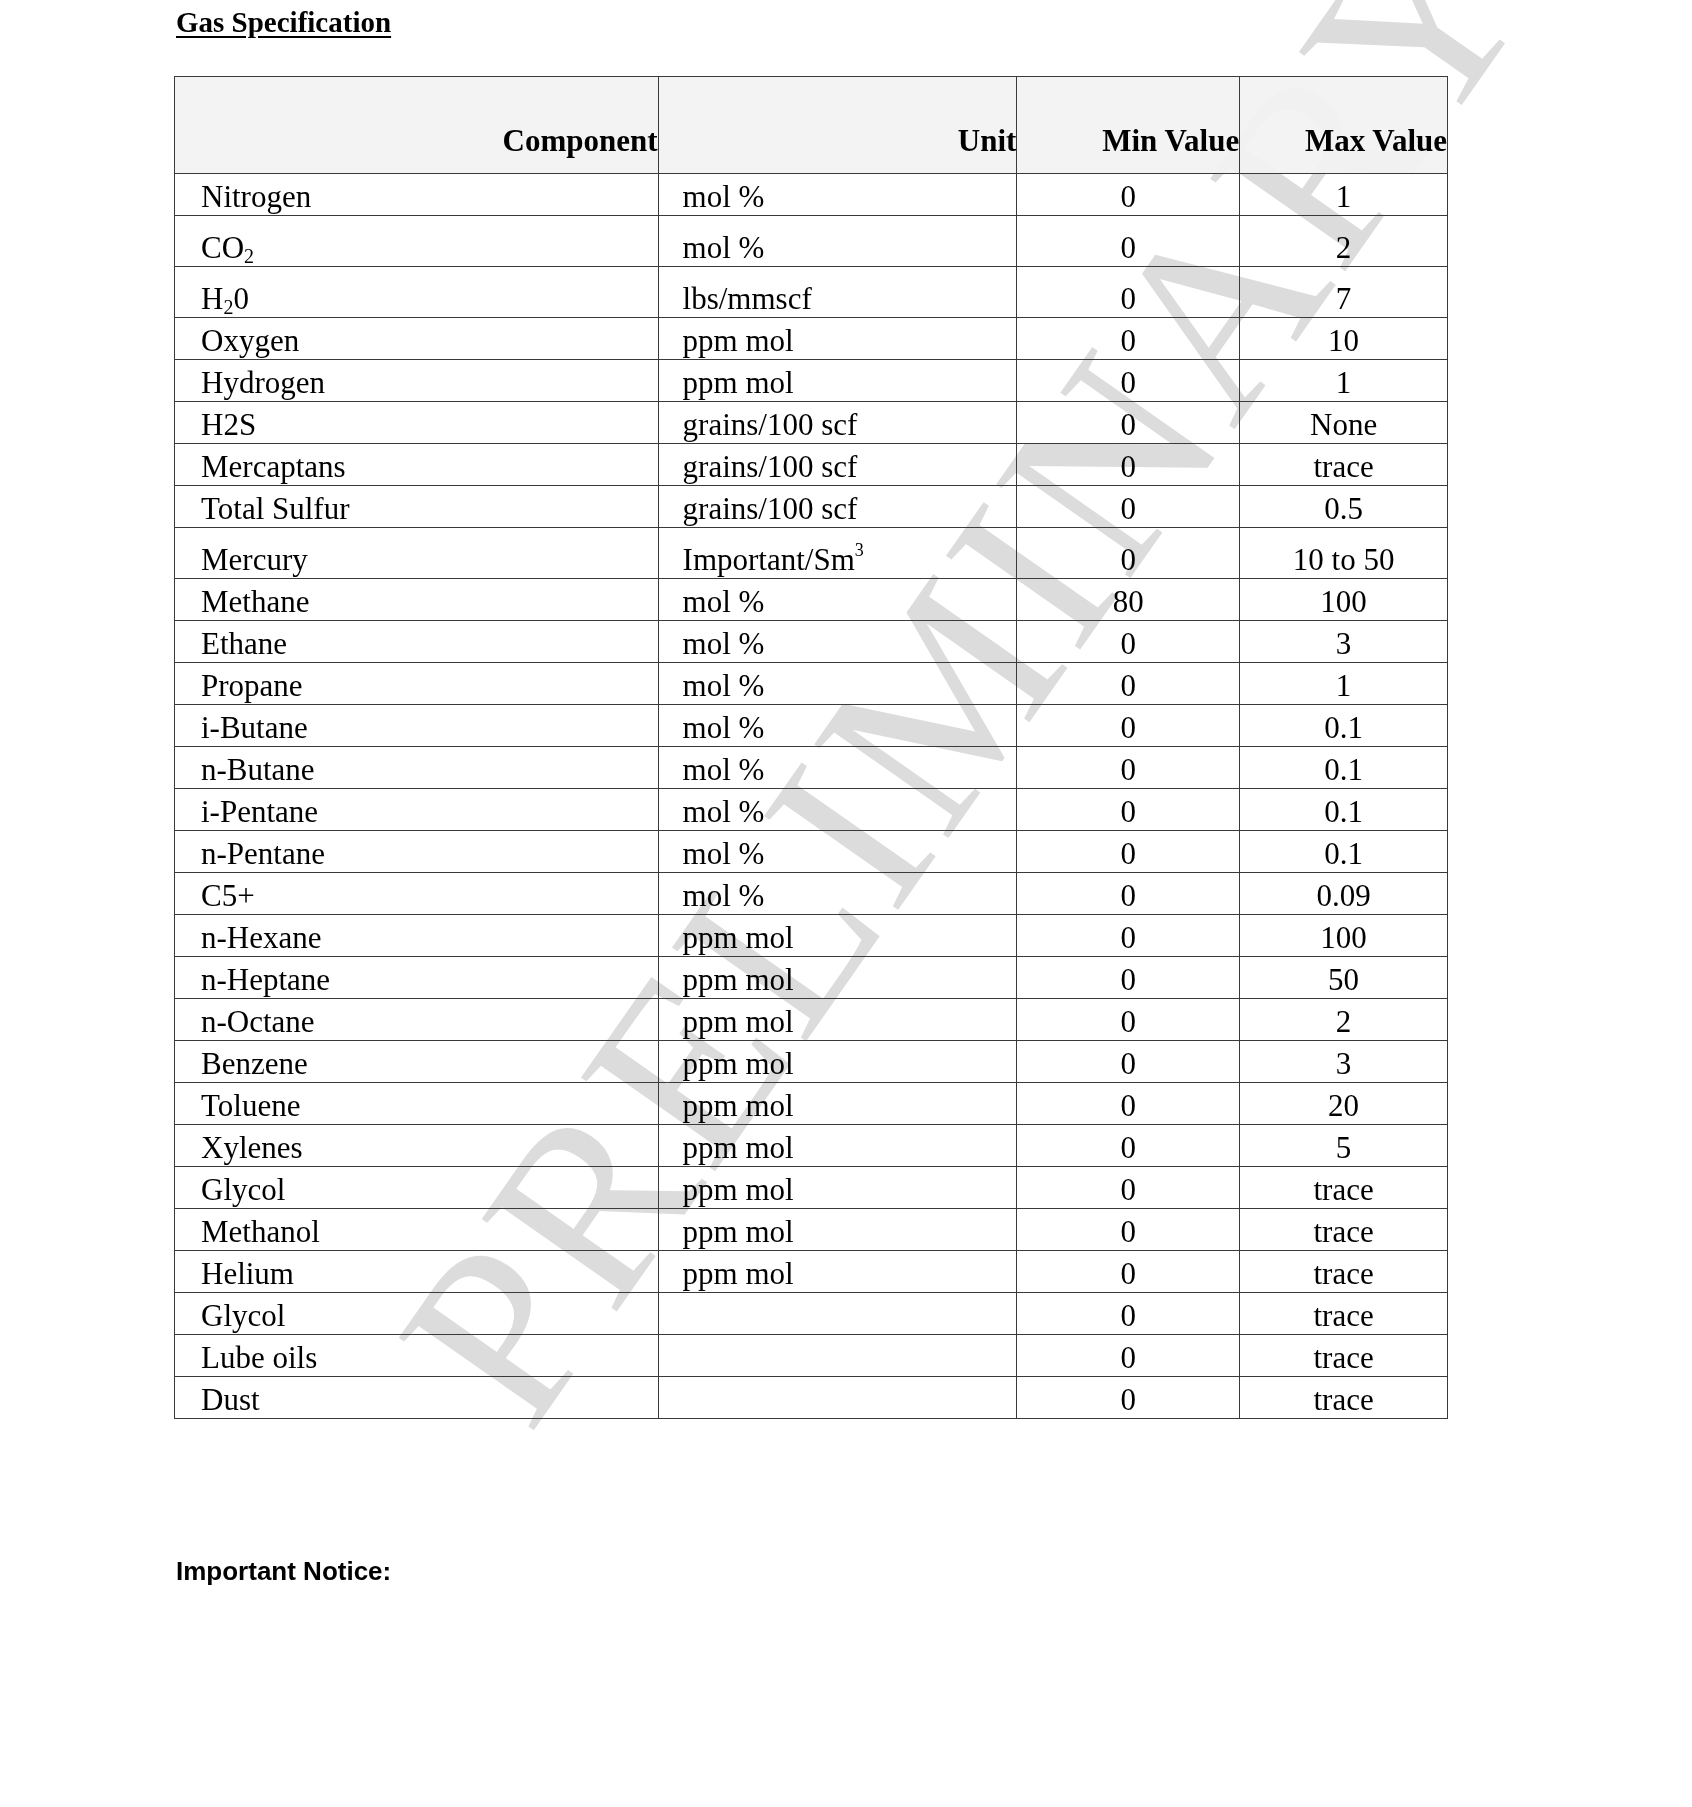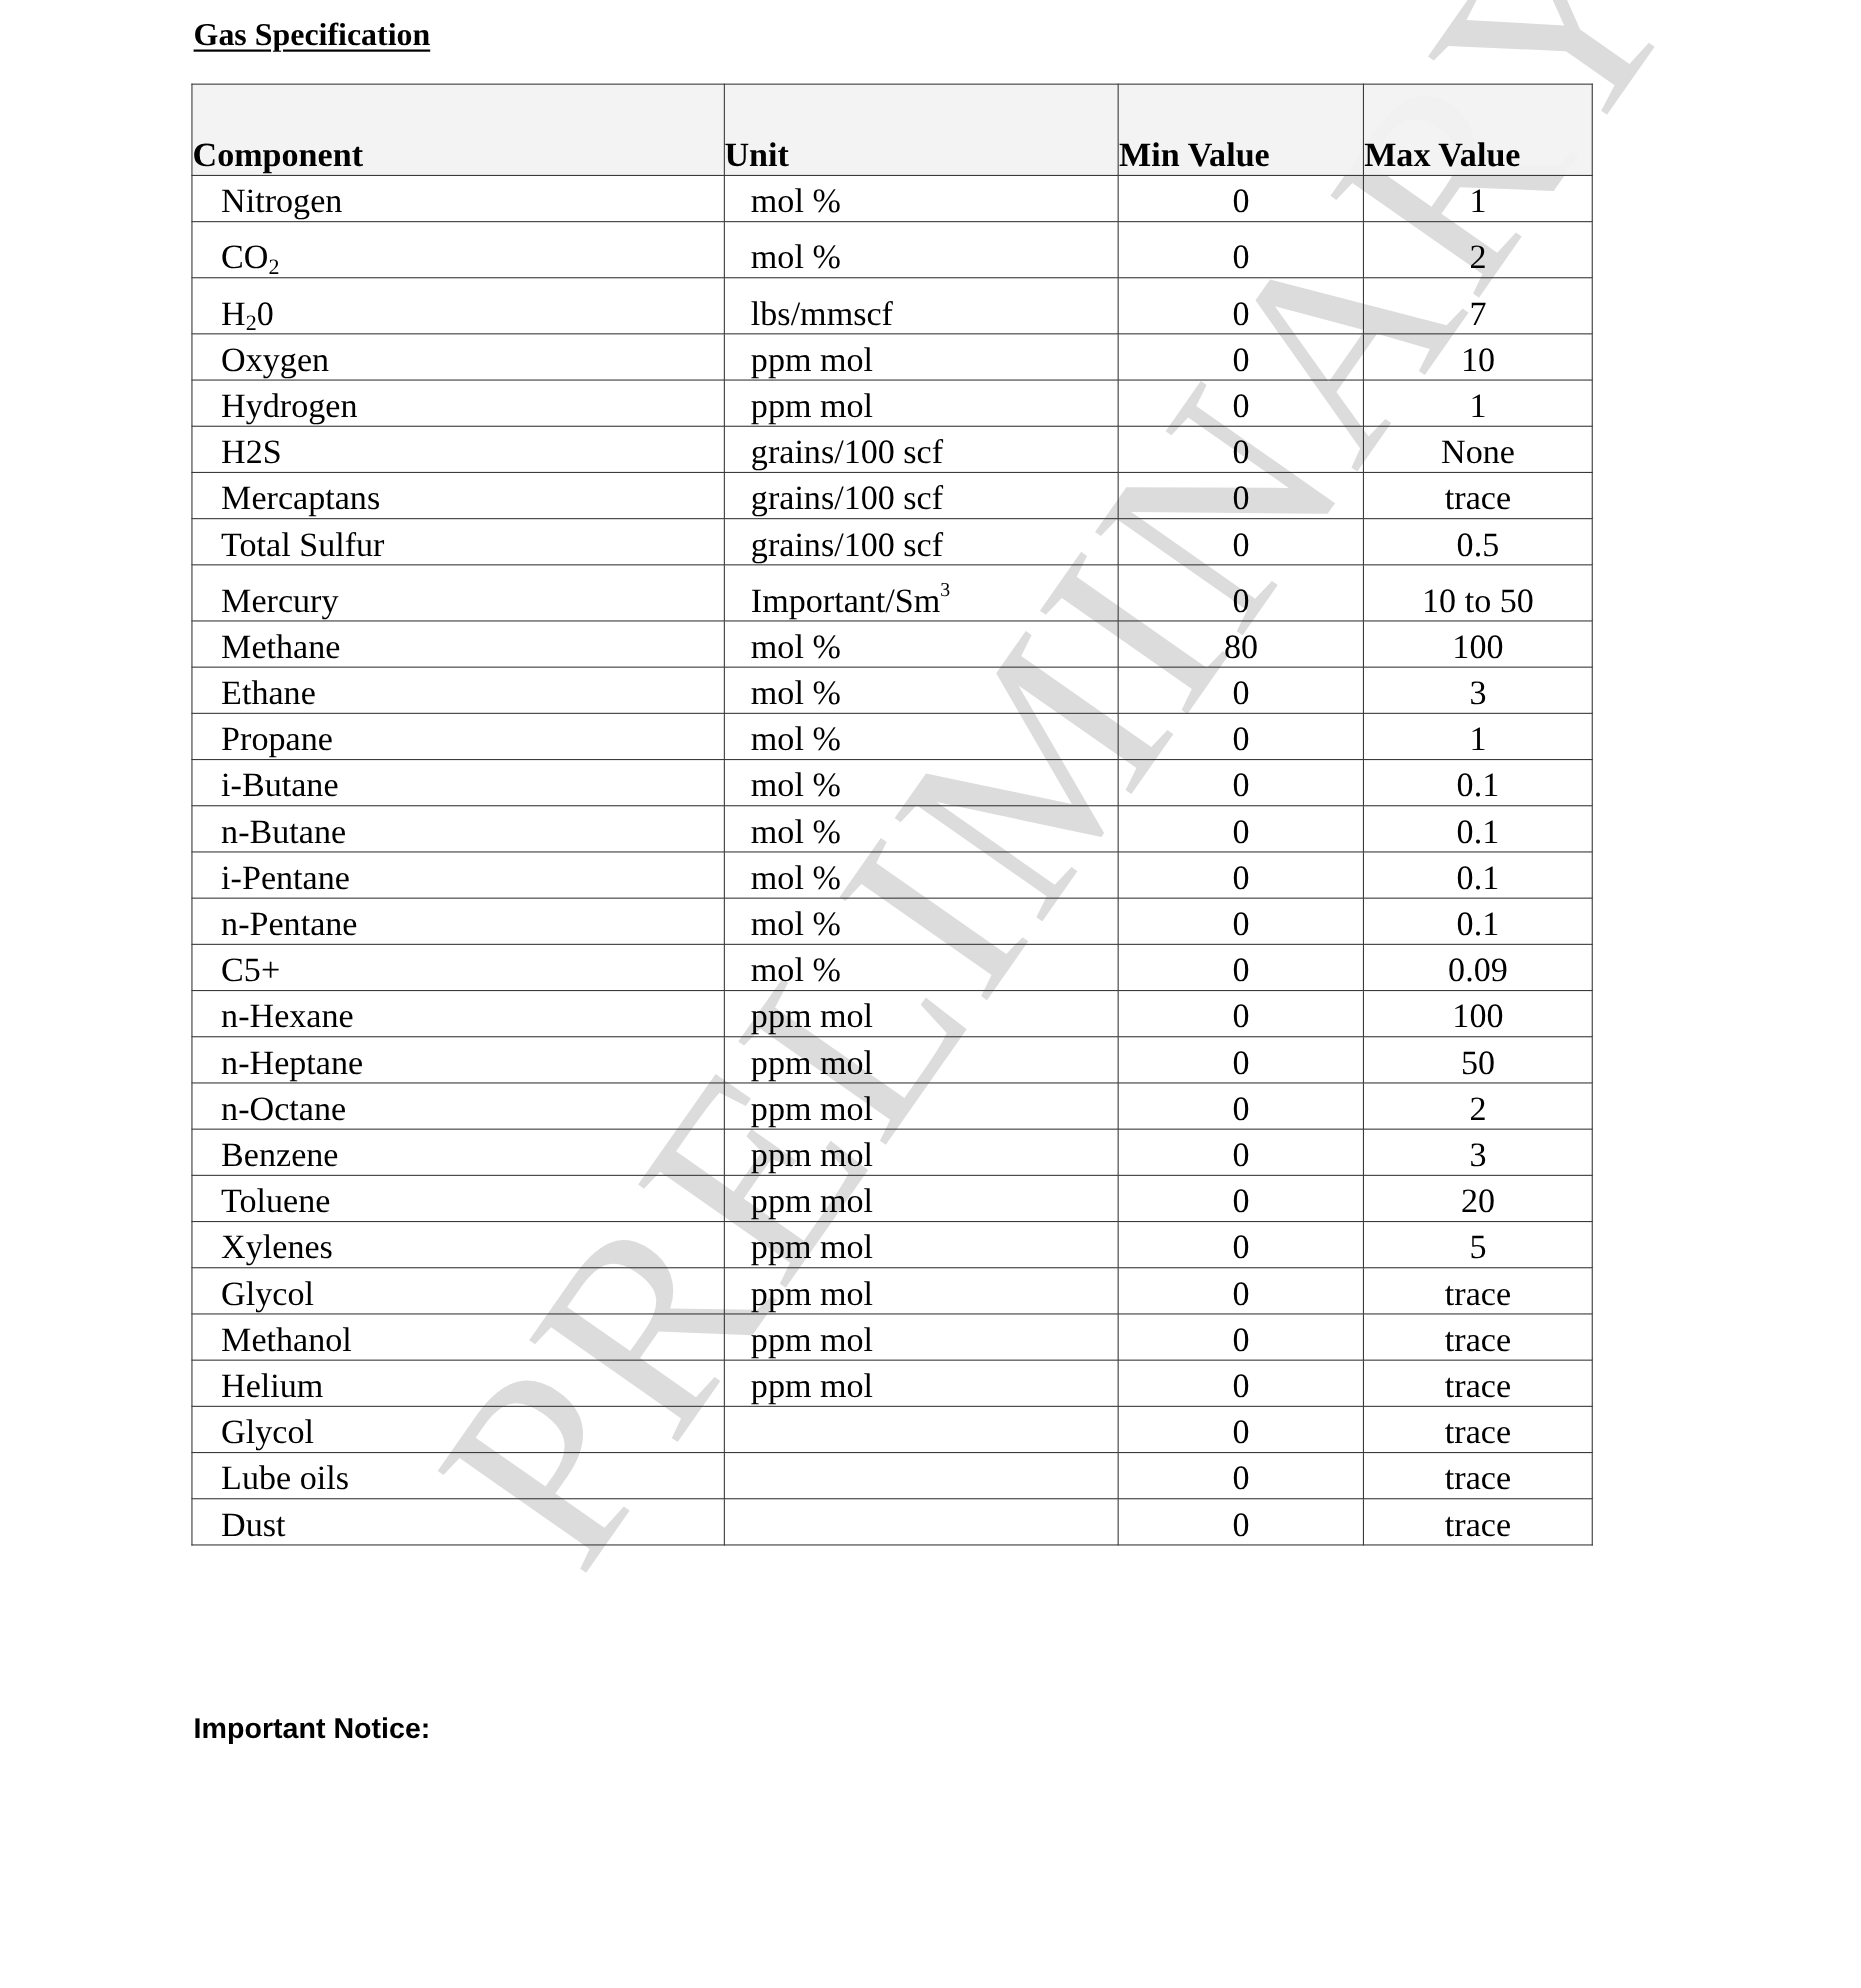--- a/index.html
+++ b/index.html
@@ -1,35 +1,35 @@
 <!DOCTYPE html>
 <html><head>
 <meta charset="utf-8">
 <style>
   html, body { margin: 0; padding: 0; background: #ffffff; }
   body { width: 1692px; height: 1807px; position: relative; overflow: hidden; }
   .page { position: absolute; left: 0; top: 0; width: 1692px; height: 1807px; }
   .doc-title {
-    position: absolute; left: 176px; top: 16px;
+    position: absolute; left: 176px; top: 6px;
     font-family: "Liberation Serif", serif; font-weight: bold; font-size: 29px;
     text-decoration: underline; text-underline-offset: 4px; text-decoration-thickness: 2px;
     color: #000; white-space: nowrap;
   }
   table.spec {
     position: absolute; left: 174px; top: 76px;
     width: 1274px; border-collapse: collapse;
     font-family: "Liberation Serif", serif; color: #000;
     z-index: 2; background: transparent;
   }
   table.spec th, table.spec td {
     border: 1.6px solid #3a3a3a; padding: 0;
   }
   table.spec th {
     background: rgba(242,242,242,0.92); height: 82px; vertical-align: bottom;
-    font-weight: bold; font-size: 31px; text-align: left; padding-bottom: 0px; line-height: 36px; margin-top: 17px;
+    font-weight: bold; font-size: 31px; text-align: right; padding-bottom: 14px; line-height: 36px; margin-top: 17px;
   }
   table.spec td { font-size: 31px; line-height: 36px; height: 41px; vertical-align: bottom; }
   table.spec td.c-comp { padding-left: 26px; text-align: left; }
   table.spec td.c-unit { padding-left: 24px; text-align: left; }
   table.spec td.c-min, table.spec td.c-max { text-align: center; }
   col.w-comp { width: 484px; } col.w-unit { width: 359px; } col.w-min { width: 223px; } col.w-max { width: 208px; }
   tr.tall td { height: 50px; }
   sub { font-size: 20px; vertical-align: -5px; line-height: 0; }
   sup { font-size: 18px; vertical-align: 14px; line-height: 0; }
   .watermark {

